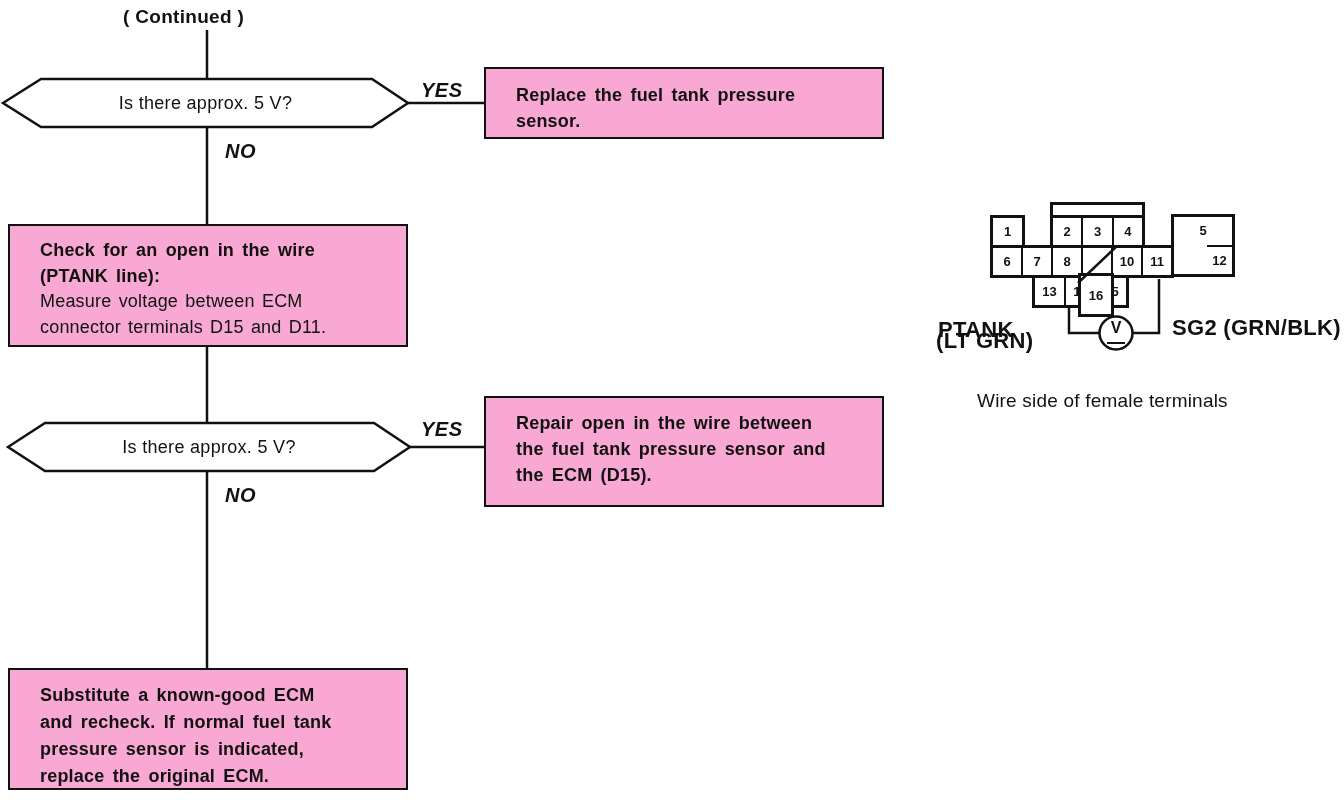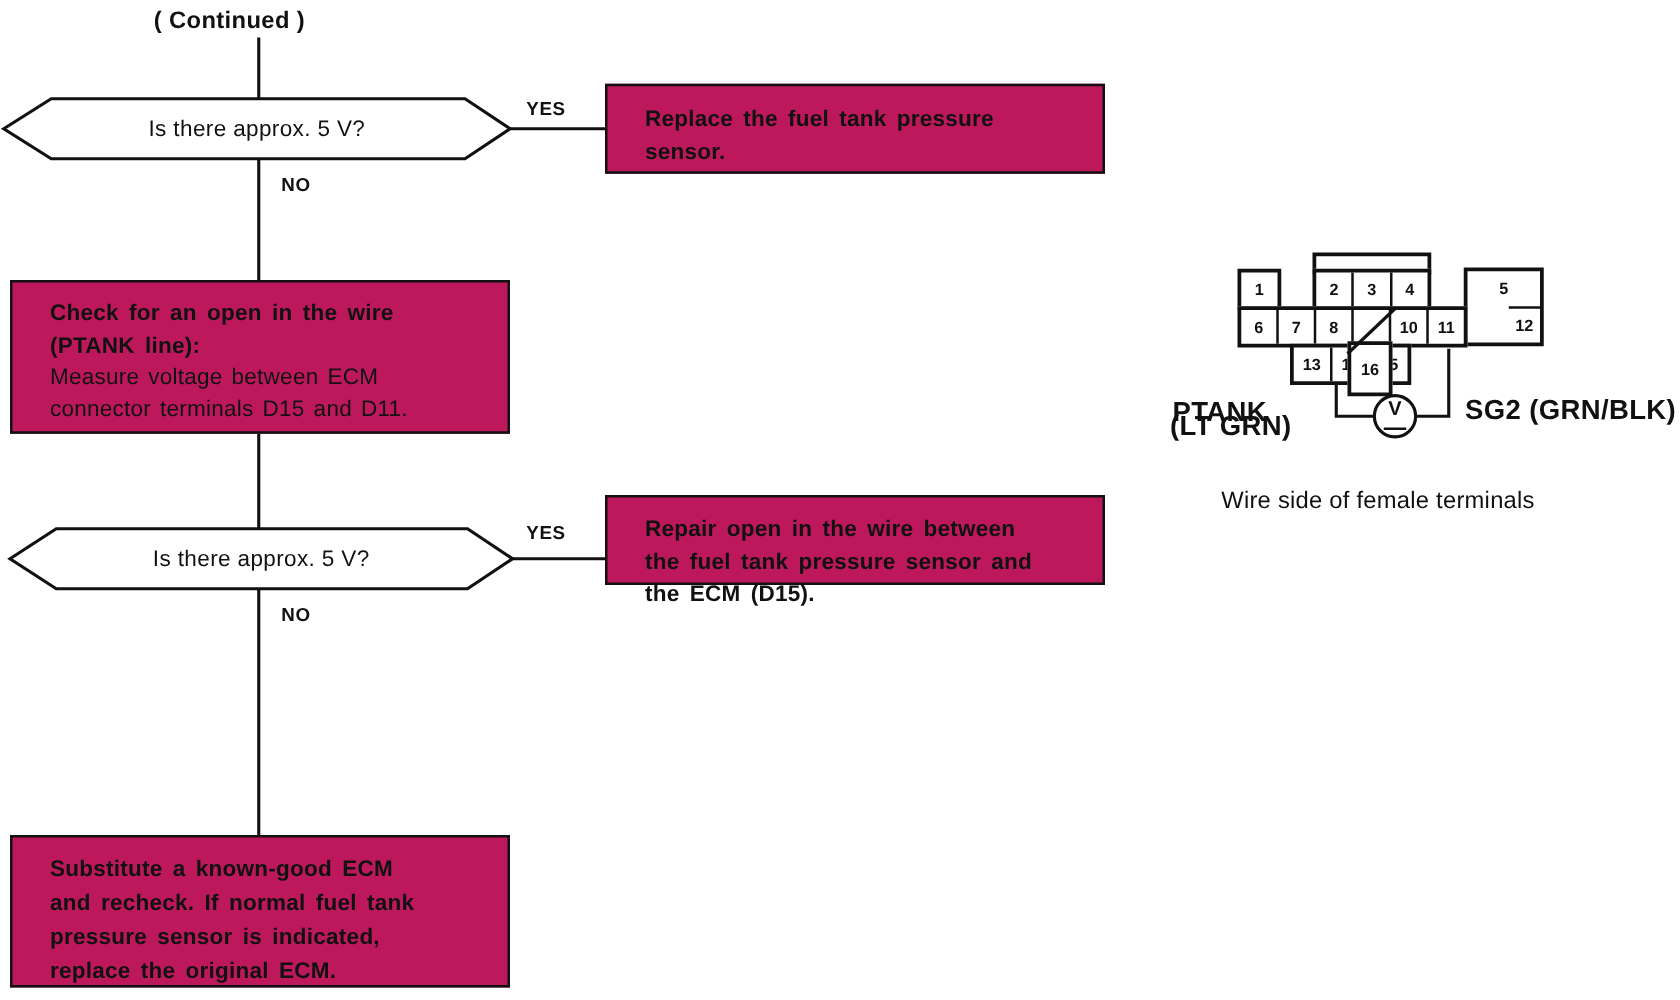--- a/index.html
+++ b/index.html
@@ -8,40 +8,41 @@
     width: 1344px; height: 800px;
     background: #ffffff;
     font-family: "Liberation Sans", sans-serif;
     color: #111111;
     overflow: hidden;
   }
   svg.layer { position: absolute; left: 0; top: 0; pointer-events: none; }
   .flowbox {
     position: absolute;
     box-sizing: border-box;
-    background: #be185d;
+    background: #f9a8d4;
     border: 2px solid #111111;
     font-weight: 700;
     font-size: 18px;
     line-height: 25.5px;
     letter-spacing: 0.2px;
     word-spacing: 3px;
     padding: 12px 1px 0 30px;
   }
   .flowbox .ln { white-space: nowrap; }
   .flowbox .ln.normal { font-weight: 400; word-spacing: 2px; }
   .hexlabel {
     position: absolute;
     display: flex; align-items: center; justify-content: center;
     font-size: 18px; font-weight: 400; letter-spacing: 0.3px;
   }
   .branch {
     position: absolute;
-    font-size: 15px; font-weight: 700; letter-spacing: 0.5px;
+    font-size: 20px; font-weight: 700; letter-spacing: 0.5px;
     white-space: nowrap;
+    font-style: italic;
   }
   .caption-bold {
     position: absolute;
     font-size: 22px; font-weight: 700; letter-spacing: 0.3px;
     white-space: nowrap;
   }
   .caption-normal {
     position: absolute;
     font-size: 19px; font-weight: 400; letter-spacing: 0.2px;
     white-space: nowrap;
@@ -102,21 +103,21 @@
     <div class="ln">Check for an open in the wire</div>
     <div class="ln">(PTANK line):</div>
     <div class="ln normal">Measure voltage between ECM</div>
     <div class="ln normal">connector terminals D15 and D11.</div>
   </div>
 
   <div class="hexlabel" style="left:8px; top:423px; width:402px; height:48px;">Is there approx. 5 V?</div>
   <div class="branch" style="left:421px; top:418px;">YES</div>
   <div class="branch" style="left:225px; top:484px;">NO</div>
 
-  <div class="flowbox" style="left:484px; top:396px; width:400px; height:72px; line-height:26px;">
+  <div class="flowbox" style="left:484px; top:396px; width:400px; height:111px; line-height:26px;">
     <div class="ln">Repair open in the wire between</div>
     <div class="ln">the fuel tank pressure sensor and</div>
     <div class="ln">the ECM (D15).</div>
   </div>
 
   <div class="flowbox" style="left:8px; top:668px; width:400px; height:122px; line-height:27px;">
     <div class="ln">Substitute a known-good ECM</div>
     <div class="ln">and recheck. If normal fuel tank</div>
     <div class="ln">pressure sensor is indicated,</div>
     <div class="ln">replace the original ECM.</div>

